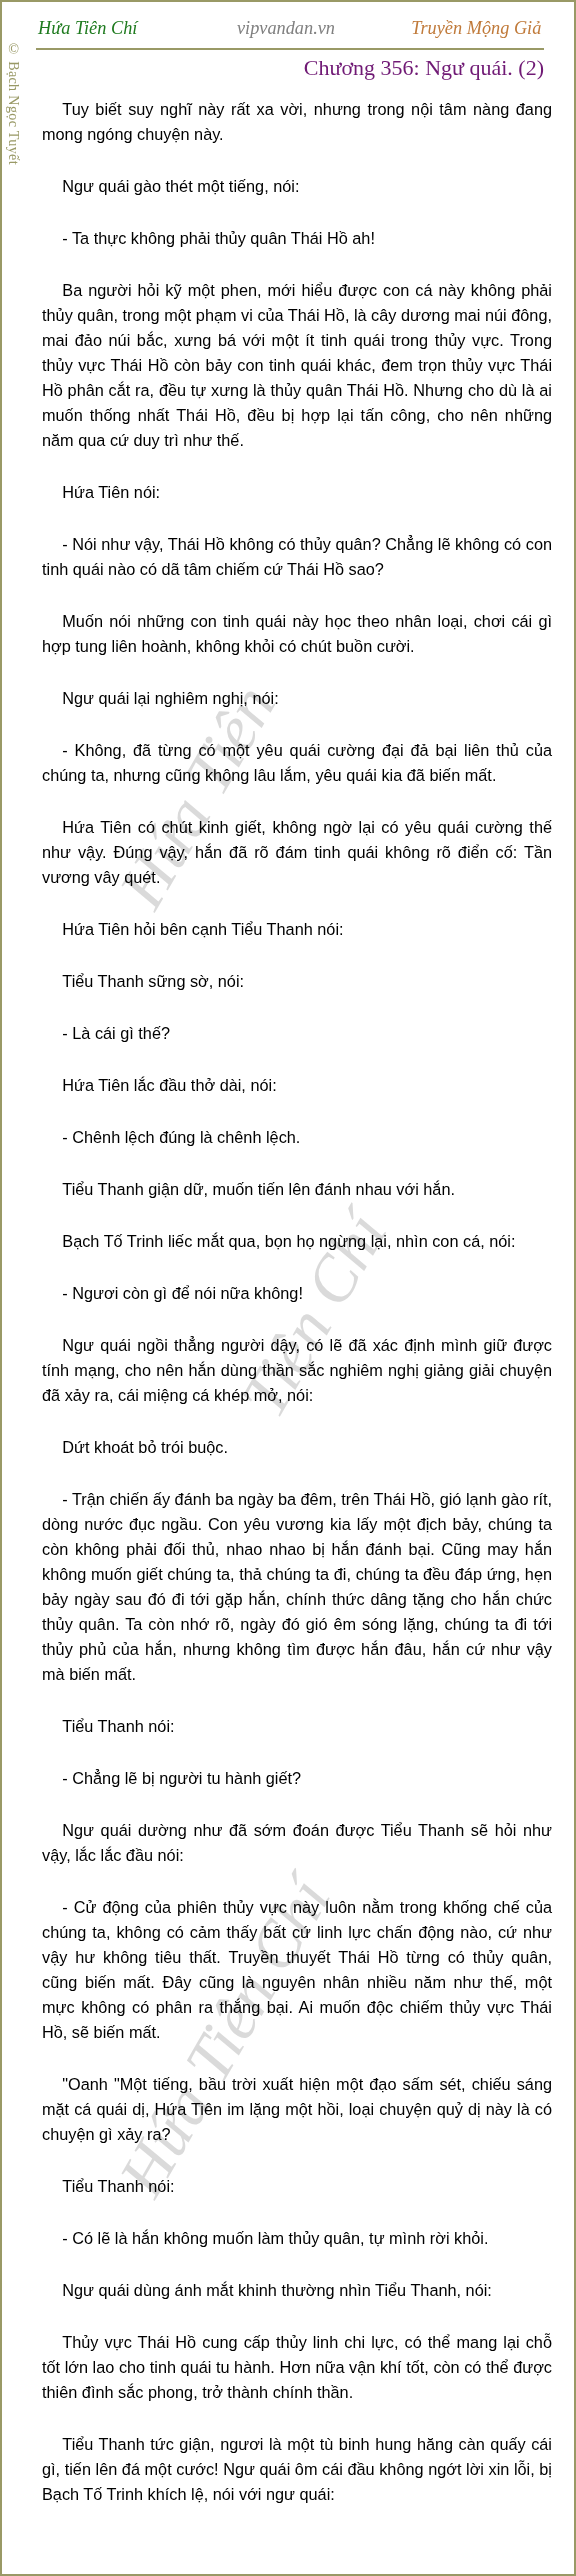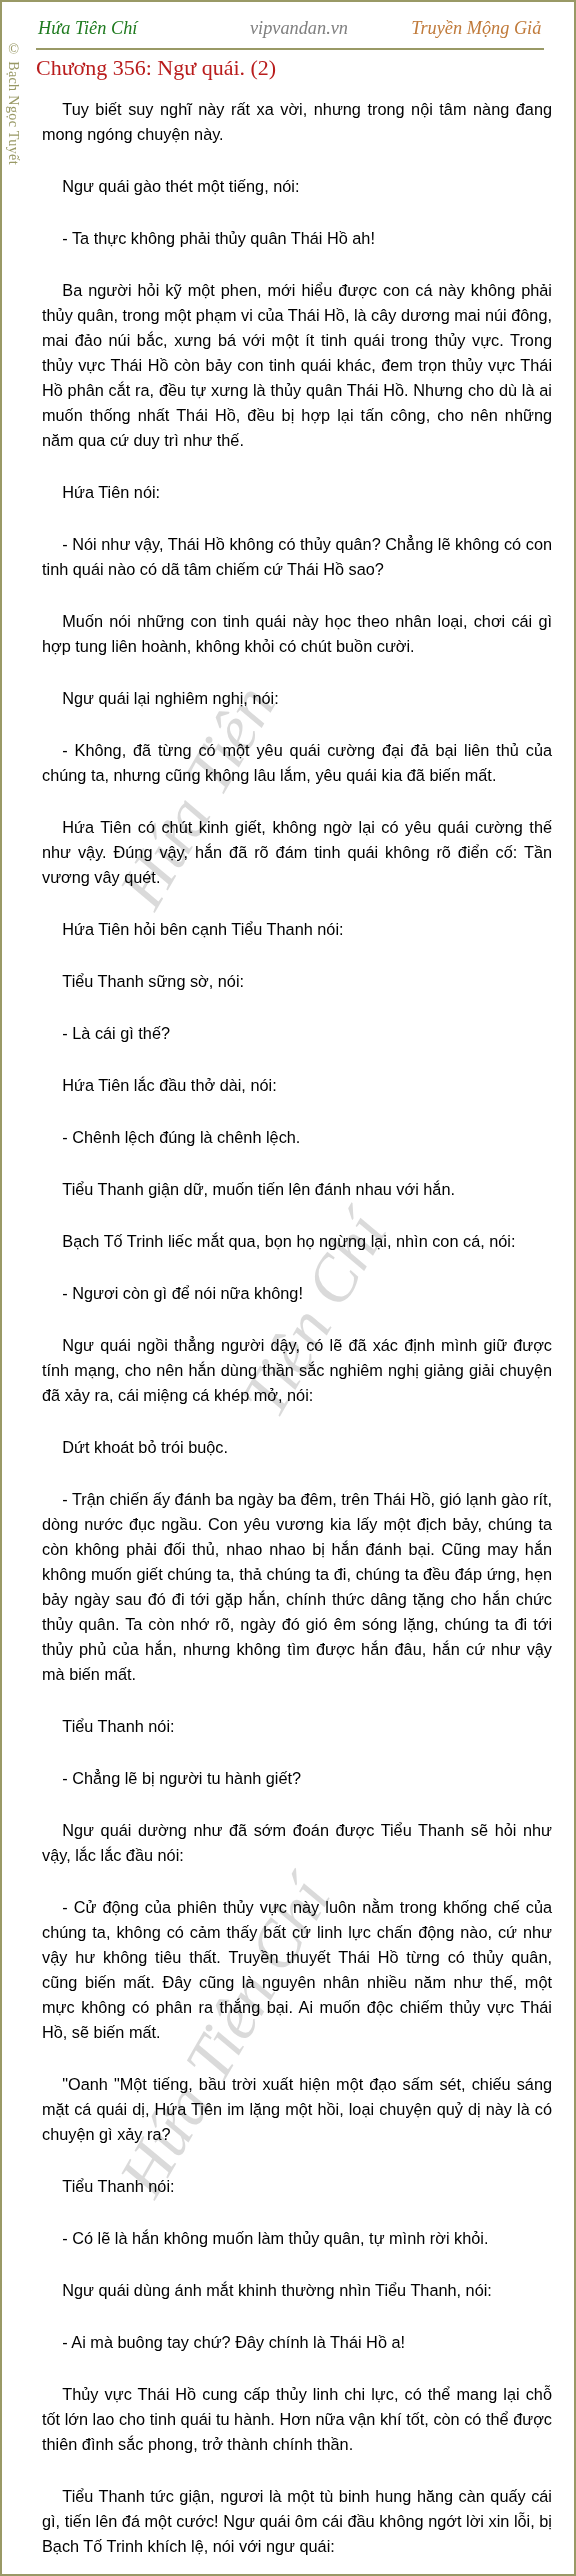--- a/index.html
+++ b/index.html
@@ -23,29 +23,29 @@
   }
   .header {
     position: absolute;
     left: 34px; top: 6.8px; width: 508px; height: 39px;
     border-bottom: 2px solid #999966;
     font-family: "Liberation Serif", serif;
     font-style: italic;
     font-size: 18.3px;
   }
   .header .left { position: absolute; left: 2px; top: 9.5px; color: #1e7a1e; }
-  .header .center { position: absolute; left: 201px; top: 9.5px; color: #808080; margin-left: 13px; }
+  .header .center { position: absolute; left: 201px; top: 9.5px; color: #808080; }
   .header .right { position: absolute; right: 2.7px; top: 9.5px; color: #c07a3a; }
   .title {
     position: absolute;
     left: 34px; top: 53px; width: 508px;
-    text-align: left;
+    text-align: right;
     font-family: "Liberation Serif", serif;
     font-size: 22px;
-    color: #b91c1c;
+    color: #701a75;
   }
   .content {
     position: absolute;
     left: 40px; top: 95px; width: 510px;
     font-family: Liberation Sans, sans-serif;
     font-size: 16.3px;
     line-height: 25px;
     color: #000000;
     text-align: justify;
   }
@@ -121,21 +121,20 @@
     <p>Dứt khoát bỏ trói buộc.</p>
     <p>- Trận chiến ấy đánh ba ngày ba đêm, trên Thái Hồ, gió lạnh gào rít, dòng nước đục ngầu. Con yêu vương kia lấy một địch bảy, chúng ta còn không phải đối thủ, nhao nhao bị hắn đánh bại. Cũng may hắn không muốn giết chúng ta, thả chúng ta đi, chúng ta đều đáp ứng, hẹn bảy ngày sau đó đi tới gặp hắn, chính thức dâng tặng cho hắn chức thủy quân. Ta còn nhớ rõ, ngày đó gió êm sóng lặng, chúng ta đi tới thủy phủ của hắn, nhưng không tìm được hắn đâu, hắn cứ như vậy mà biến mất.</p>
     <p>Tiểu Thanh nói:</p>
     <p>- Chẳng lẽ bị người tu hành giết?</p>
     <p>Ngư quái dường như đã sớm đoán được Tiểu Thanh sẽ hỏi như vậy, lắc lắc đầu nói:</p>
     <p>- Cử động của phiên thủy vực này luôn nằm trong khống chế của chúng ta, không có cảm thấy bất cứ linh lực chấn động nào, cứ như vậy hư không tiêu thất. Truyền thuyết Thái Hồ từng có thủy quân, cũng biến mất. Đây cũng là nguyên nhân nhiều năm như thế, một mực không có phân ra thắng bại. Ai muốn độc chiếm thủy vực Thái Hồ, sẽ biến mất.</p>
     <p>"Oanh "Một tiếng, bầu trời xuất hiện một đạo sấm sét, chiếu sáng mặt cá quái dị, Hứa Tiên im lặng một hồi, loại chuyện quỷ dị này là có chuyện gì xảy ra?</p>
     <p>Tiểu Thanh nói:</p>
     <p>- Có lẽ là hắn không muốn làm thủy quân, tự mình rời khỏi.</p>
     <p>Ngư quái dùng ánh mắt khinh thường nhìn Tiểu Thanh, nói:</p>
-    <p>- Ai mà buông tay chứ? Đây chính là Thái Hồ a!</p>
     <p>Thủy vực Thái Hồ cung cấp thủy linh chi lực, có thể mang lại chỗ tốt lớn lao cho tinh quái tu hành. Hơn nữa vận khí tốt, còn có thể được thiên đình sắc phong, trở thành chính thần.</p>
     <p>Tiểu Thanh tức giận, ngươi là một tù binh hung hăng càn quấy cái gì, tiến lên đá một cước! Ngư quái ôm cái đầu không ngớt lời xin lỗi, bị Bạch Tố Trinh khích lệ, nói với ngư quái:</p>
   </div>
 
   <div class="footer">
     <span class="left">Nhóm dịch Sói Già</span>
     <span class="right">Langnhi</span>
   </div>
 
 </div>

